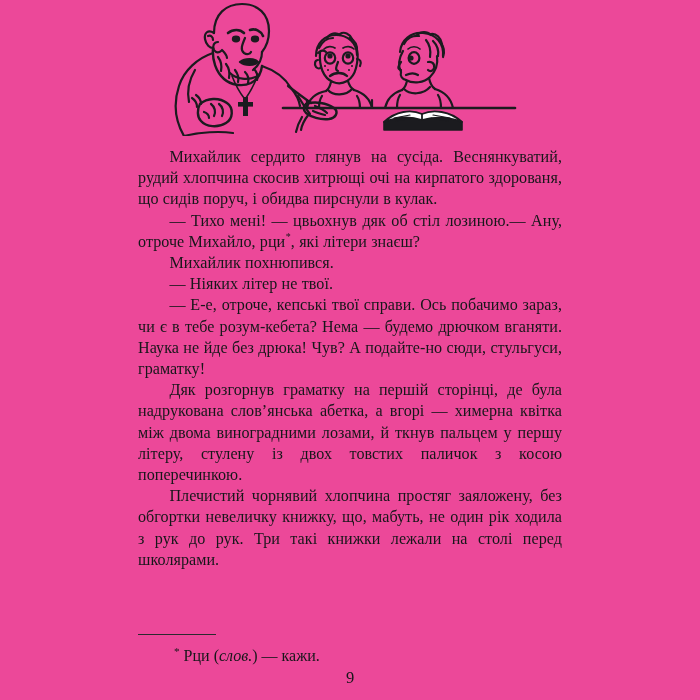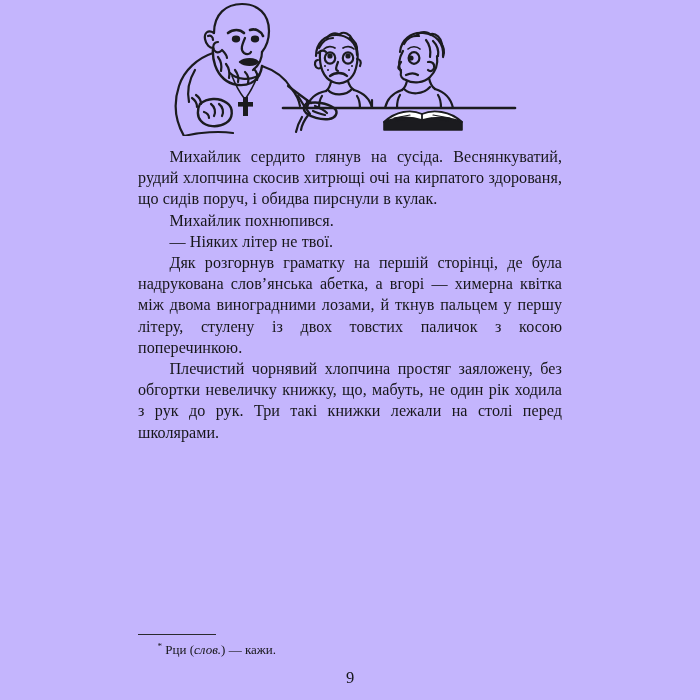--- a/index.html
+++ b/index.html
@@ -4,21 +4,21 @@
 <style>
   html, body {
     margin: 0;
     padding: 0;
     background: #ffffff;
   }
   #page {
     position: relative;
     width: 700px;
     height: 700px;
-    background: #c4b5fd;
+    background: #ec4899;
     overflow: hidden;
     font-family: "Liberation Serif", "DejaVu Serif", serif;
     color: #17171a;
   }
 
   
   #illustration {
     position: absolute;
     left: 170px;
     top: 0px;
@@ -58,24 +58,24 @@
     top: 634px;
     width: 424px;
   }
   #footnote-rule {
     width: 78px;
     height: 0;
     border-top: 1.1px solid #2a2a2e;
     margin: 0 0 6px 0;
   }
   #footnote-text {
-    font-size: 13px;
+    font-size: 16px;
     line-height: 17px;
     text-indent: 1.5em;
-    margin: 0;
+    margin: 12px;
   }
   #footnote-text i { font-style: italic; }
   sup.fnmark-note {
     font-size: 0.7em;
     vertical-align: super;
     line-height: 0;
   }
 
   
   #folio {
@@ -263,23 +263,25 @@
           <path d="M261 118 L278 121" stroke-width="1.2"></path>
         </g>
 
       </g>
     </svg>
   </div>
 
   <div id="bodytext">
     <p>Михайлик сердито глянув на сусіда. Веснянкуватий, рудий хлопчина скосив хитрющі очі на кирпатого здорованя, що сидів поруч, і обидва пирснули в кулак.</p>
 
+    <p><span>— Тихо мені! — цвьохнув дяк об стіл лозиною.— Ану, отроче Михайло, рци</span><sup class="fnmark">*</sup><span>, які літери знаєш?</span></p>
 
     <p>Михайлик похнюпився.</p>
     <p>— Ніяких літер не твої.</p>
+    <p>— Е-е, отроче, кепські твої справи. Ось побачимо зараз, чи є в тебе розум-кебета? Нема — будемо дрючком вганяти. Наука не йде без дрюка! Чув? А подайте-но сюди, стульгуси, граматку!</p>
     <p>Дяк розгорнув граматку на першій сторінці, де була надрукована слов’янська абетка, а вгорі — химерна квітка між двома виноградними лозами, й ткнув пальцем у першу літеру, стулену із двох товстих паличок з косою поперечинкою.</p>
     <p>Плечистий чорнявий хлопчина простяг заяложену, без обгортки невеличку книжку, що, мабуть, не один рік ходила з рук до рук. Три такі книжки лежали на столі перед школярами.</p>
   </div>
 
   <div id="footnote-area">
     <div id="footnote-rule"></div>
     <p id="footnote-text"><sup class="fnmark-note">*</sup>&nbsp;<span>Рци</span>
       (<i>слов.</i>)
       <span>—</span>
       <span>кажи.</span></p>

